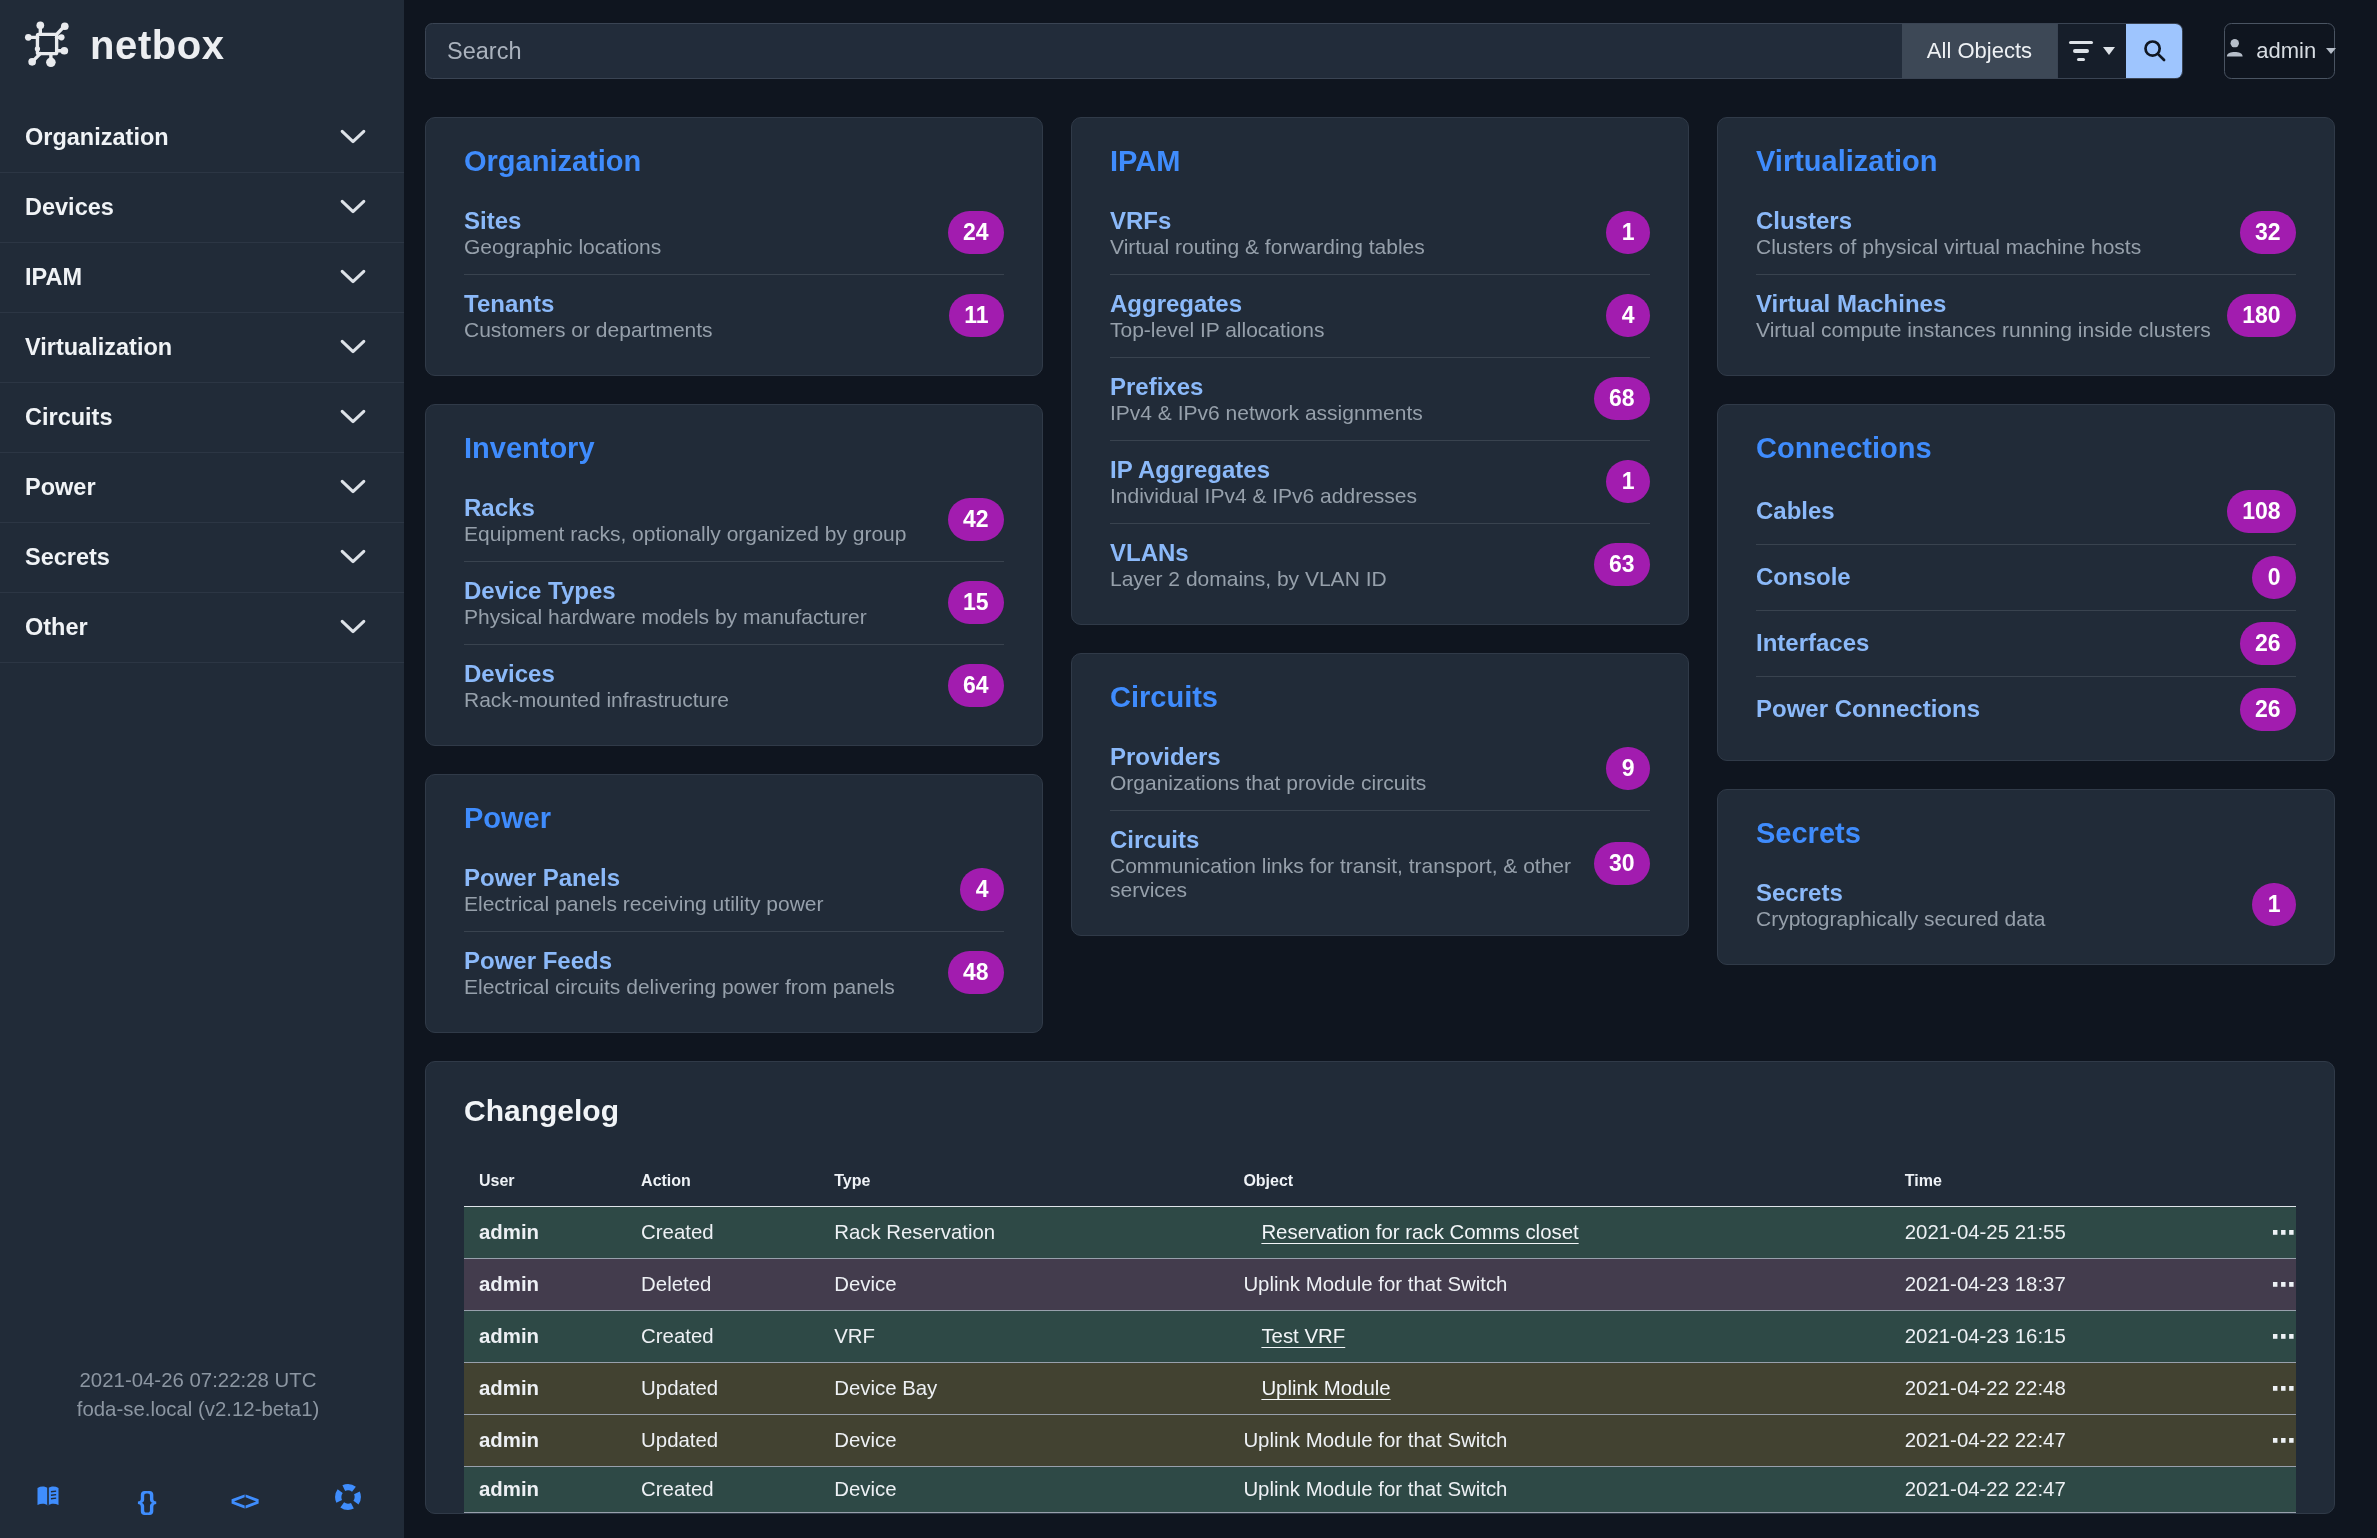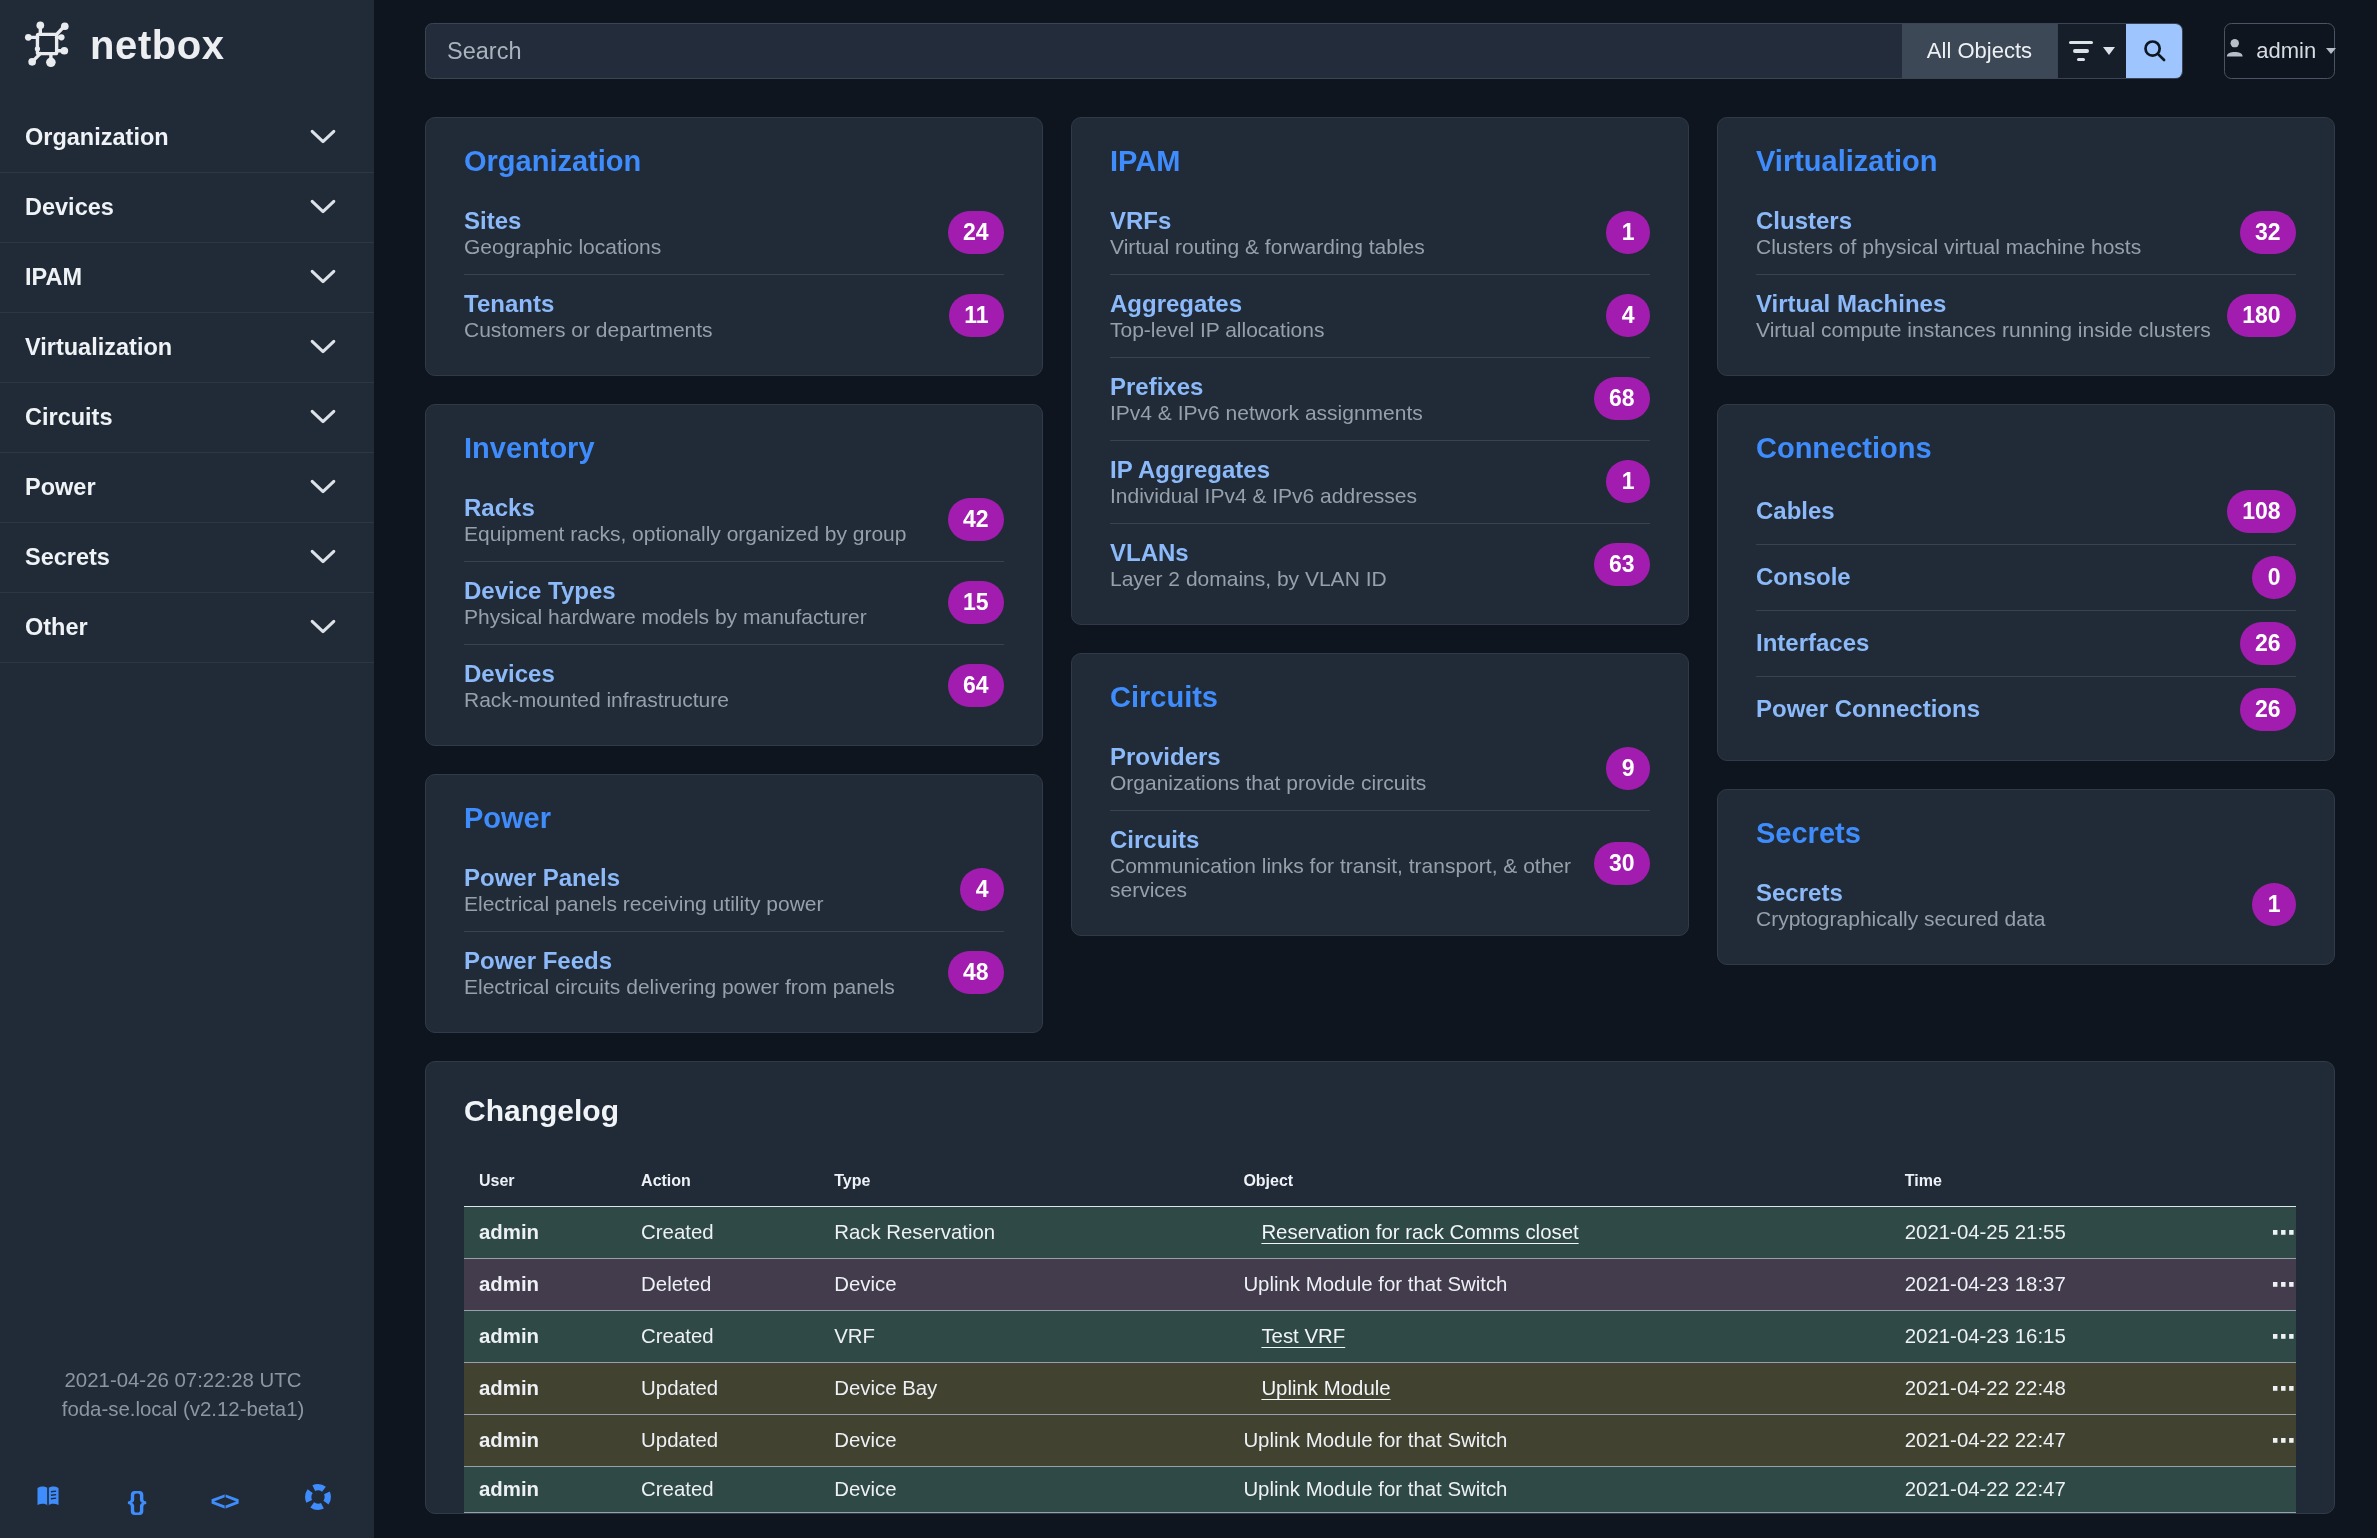--- a/index.html
+++ b/index.html
@@ -4,21 +4,21 @@
 <style>
   * { margin:0; padding:0; box-sizing:border-box; }
   html,body { width:2377px; height:1539px; overflow:hidden; }
   body {
     background:#0f151f;
     font-family:"Liberation Sans","DejaVu Sans",sans-serif;
     color:#e9edf2;
   }
   
   .sidebar{
-    position:fixed; left:0; top:0; bottom:0; width:374px;
+    position:fixed; left:0; top:0; bottom:0; width:404px;
     background:#212b38; z-index:2;
   }
   .logo-row{ display:flex; align-items:center; gap:18.5px; padding:21px 22px 18.5px 23.5px; }
   .logo-mark svg{ display:block; }
   .logo-text{ font-size:40px; font-weight:700; color:#eceef1; letter-spacing:0.6px; }
   .nav{ margin-top:15px; }
   .nav-item{
     height:70px; display:flex; align-items:center; justify-content:space-between;
     padding:0 38px 0 25px; border-bottom:0.6px solid #2c3644;
     font-size:23.5px; font-weight:700; color:#f0f3f6; cursor:pointer;

